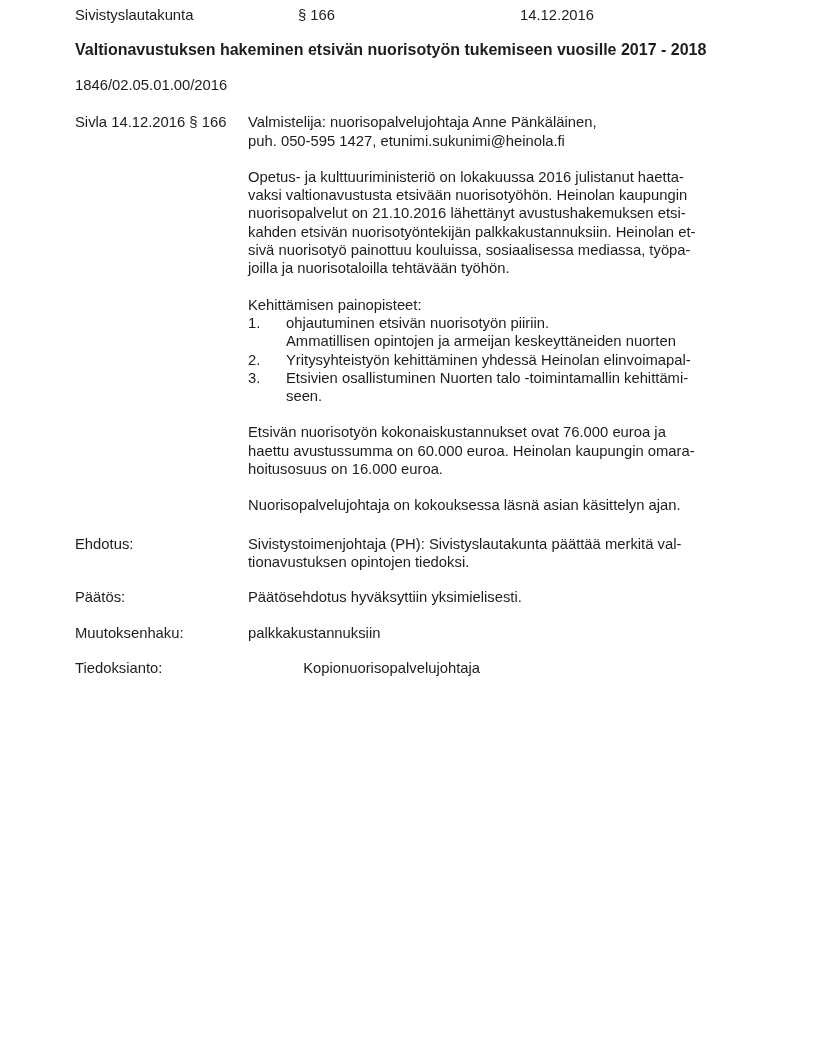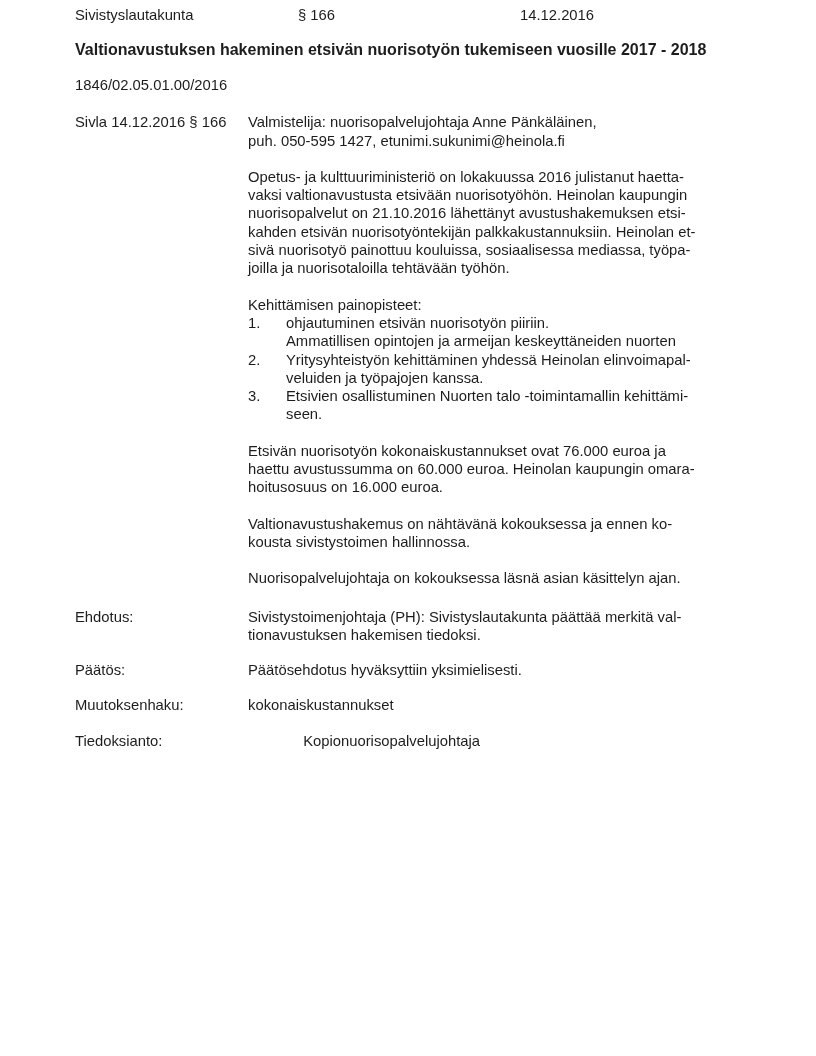--- a/index.html
+++ b/index.html
@@ -110,69 +110,64 @@
           <div class="li-num">1.</div>
           <div class="li-text">
             <div class="line">ohjautuminen etsivän nuorisotyön piiriin.</div>
             <div class="line">Ammatillisen opintojen ja armeijan keskeyttäneiden nuorten</div>
           </div>
         </div>
         <div class="list-item">
           <div class="li-num">2.</div>
           <div class="li-text">
             <div class="line">Yritysyhteistyön kehittäminen yhdessä Heinolan elinvoimapal-</div>
-            <div class="line">veluiden ja työpajojen kanssa.</div>
           </div>
         </div>
         <div class="list-item">
           <div class="li-num">3.</div>
           <div class="li-text">
             <div class="line">Etsivien osallistuminen Nuorten talo -toimintamallin kehittämi-</div>
             <div class="line">seen.</div>
           </div>
         </div>
       </div>
 
       <div class="para">
         <div class="line">Etsivän nuorisotyön kokonaiskustannukset ovat 76.000 euroa ja</div>
         <div class="line">haettu avustussumma on 60.000 euroa. Heinolan kaupungin omara-</div>
         <div class="line">hoitusosuus on 16.000 euroa.</div>
       </div>
 
-      <div class="para">
-        <div class="line">Valtionavustushakemus on nähtävänä kokouksessa ja ennen ko-</div>
-        <div class="line">kousta sivistystoimen hallinnossa.</div>
-      </div>
 
       <div class="para">
         <div class="line">Nuorisopalvelujohtaja on kokouksessa läsnä asian käsittelyn ajan.</div>
       </div>
 
     </div>
   </div>
 
   <div class="decision-row first">
     <div class="label-col">Ehdotus:</div>
     <div class="content-col">
       <div class="line">Sivistystoimenjohtaja (PH): Sivistyslautakunta päättää merkitä val-</div>
-      <div class="line">tionavustuksen hakemisen tiedoksi.</div>
+      <div class="line">tionavustuksen opintojen tiedoksi.</div>
     </div>
   </div>
 
   <div class="decision-row">
     <div class="label-col">Päätös:</div>
     <div class="content-col">
       <div class="line">Päätösehdotus hyväksyttiin yksimielisesti.</div>
     </div>
   </div>
 
   <div class="decision-row">
     <div class="label-col">Muutoksenhaku:</div>
     <div class="content-col">
-      <div class="line">kokonaiskustannukset</div>
+      <div class="line">palkkakustannuksiin</div>
     </div>
   </div>
 
   <div class="decision-row">
     <div class="label-col">Tiedoksianto:</div>
     <div class="content-col">
       <div class="copy-row">
         <span class="copy-label line">Kopio</span>
         <span class="line">nuorisopalvelujohtaja</span>
       </div>

